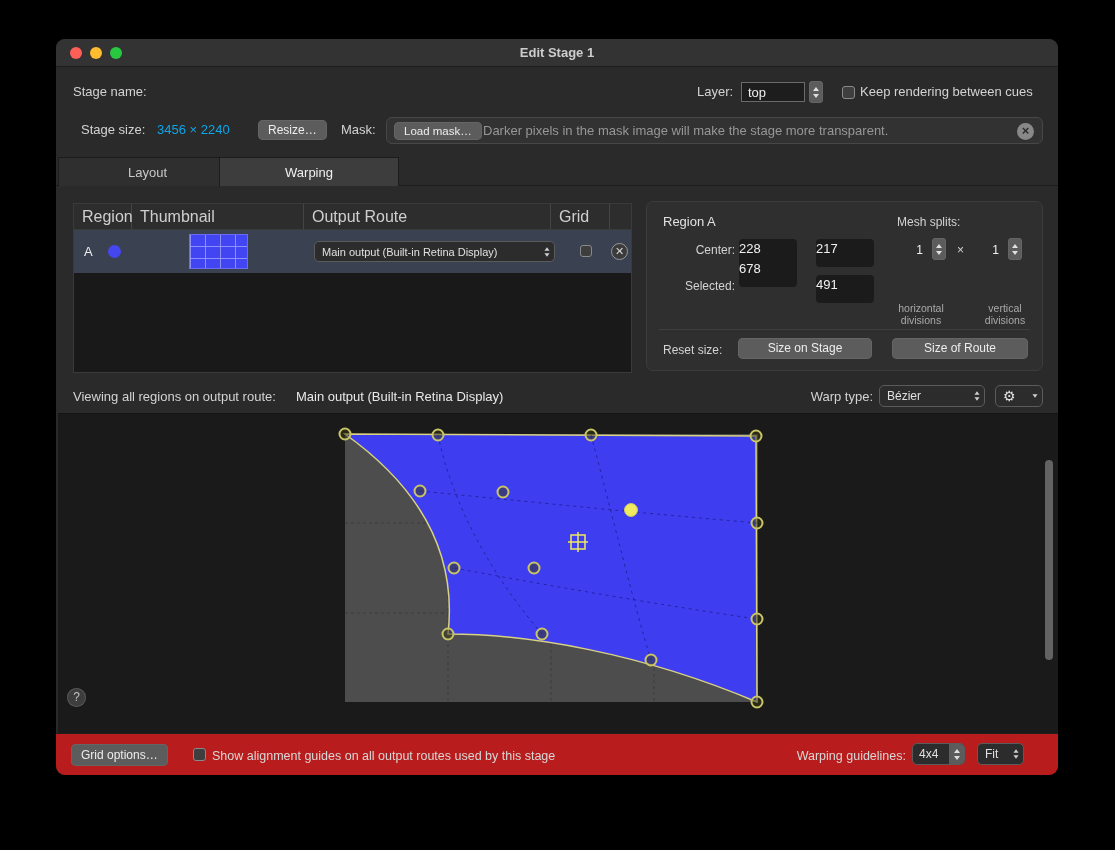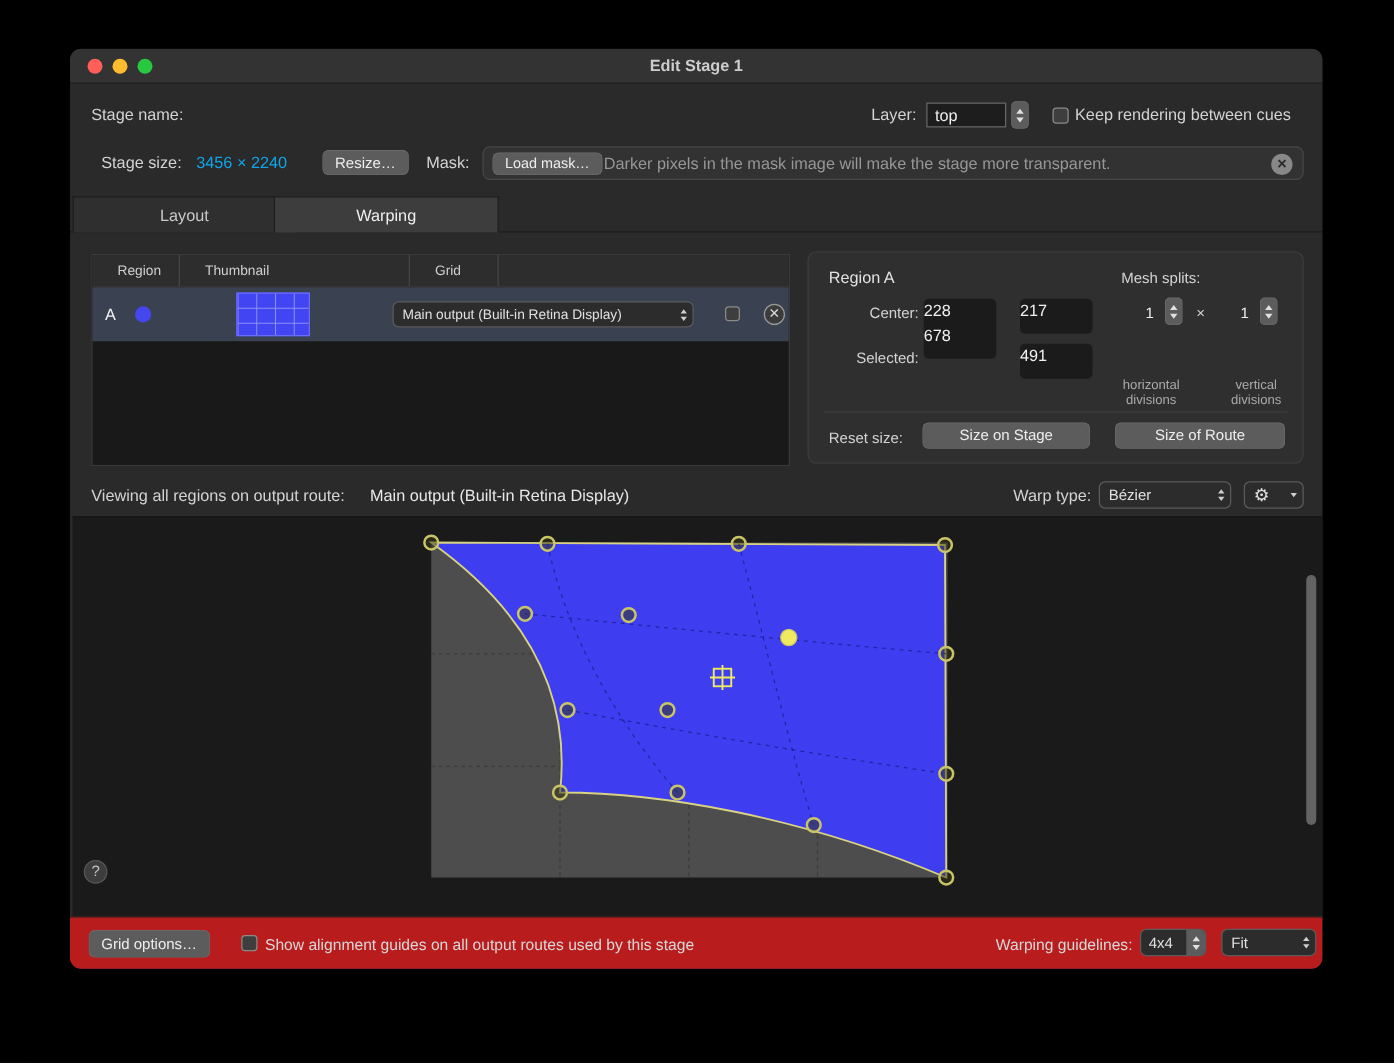--- a/index.html
+++ b/index.html
@@ -39,21 +39,21 @@
             color:#2b2b2b; font-size:13px; font-weight:700; text-align:center; line-height:16px; }
 
   .tabbar { position:absolute; left:0; top:118px; width:100%; height:29px; border-bottom:1px solid #1c1c1c; }
   .tab { position:absolute; top:0; height:29px; line-height:29px; text-align:center; font-size:13px;
          border:1px solid #1c1c1c; border-bottom:none; }
   .tab.inactive { background:#2f2f2f; color:#c9c9c9; }
   .tab.active { background:#3d3d3d; color:#f0f0f0; }
 
   .table { position:absolute; left:17px; top:164px; width:559px; height:170px; background:#191919; border:1px solid #3a3a3a; }
   .thead { position:absolute; left:0; top:0; width:100%; height:26px; background:#2d2d2d; border-bottom:1px solid #3a3a3a; display:flex; }
-  .th { font-size:11px; color:#cfcfcf; line-height:26px; padding-left:8px; border-right:1px solid #454545;margin-left:12px; }
+  .th { font-size:16px; color:#cfcfcf; line-height:26px; padding-left:8px; border-right:1px solid #454545; }
   .trow { position:absolute; left:0; top:26px; width:100%; height:43px; background:#3a4150; }
   .thumb { position:absolute; background:#4245f2;
            background-image:linear-gradient(90deg, rgba(150,152,250,.9) 1px, transparent 1px),
                             linear-gradient(0deg, rgba(150,152,250,.9) 1px, transparent 1px);
            background-size:15px 12px; border:1px solid #6a6cf5; }
   .dotswatch { position:absolute; width:13px; height:13px; border-radius:50%; background:#4447ee; }
   .rowx { position:absolute; width:17px; height:17px; border-radius:50%; background:#3b3b3b;
           border:1px solid #9a9a9a; color:#d8d8d8; font-size:11px; font-weight:700; text-align:center; line-height:15px; }
 
   .groupbox { position:absolute; left:590px; top:162px; width:397px; height:170px; background:#2f2f2f;
@@ -109,20 +109,21 @@
 
     <div class="tabbar">
       <div class="tab inactive" style="left:2px; width:179px;">Layout</div>
       <div class="tab active" style="left:163px; width:180px;">Warping</div>
     </div>
 
     <div class="table">
       <div class="thead">
         <span class="th" style="width:58px;">Region</span>
         <span class="th" style="width:172px;">Thumbnail</span>
+        <span class="th" style="width:247px;">Output Route</span>
         <span class="th" style="width:59px;">Grid</span>
         <span class="th" style="flex:1; border-right:none;"></span>
       </div>
       <div class="trow">
         <span class="lbl" style="left:10px; top:12px; color:#f0f0f0;">A</span>
         <span class="dotswatch" style="left:34px; top:15px;"></span>
         <div class="thumb" style="left:115px; top:4px; width:59px; height:35px;"></div>
         <div class="popup" style="left:240px; top:11px; width:241px; height:21px; font-size:11px;">
           <span style="overflow:hidden; white-space:nowrap;">Main output (Built-in Retina Display)</span>
           <span class="chev">
@@ -227,21 +228,21 @@
       <span class="checkbox" style="left:137px; top:14px;"></span>
       <span class="f-lbl" style="left:156px; top:12px;">Show alignment guides on all output routes used by this stage</span>
       <span class="f-lbl" style="left:700px; top:12px; width:150px; text-align:right;">Warping guidelines:</span>
       <div class="popup" style="left:856px; top:9px; width:53px; height:22px; padding-left:6px;justify-content:flex-end;">
         <span>4x4</span>
         <span class="stepbox-arrows">
             <i class="tu"></i>
             <i class="td"></i>
           </span>
       </div>
-      <div class="popup" style="left:921px; top:9px; width:76px; height:22px;">
+      <div class="popup" style="left:921px; top:9px; width:47px; height:22px;">
         <span>Fit</span>
         <span class="chev">
             <i class="tu"></i>
             <i class="td"></i>
           </span>
       </div>
     </div>
 
   </div>
 </div>

